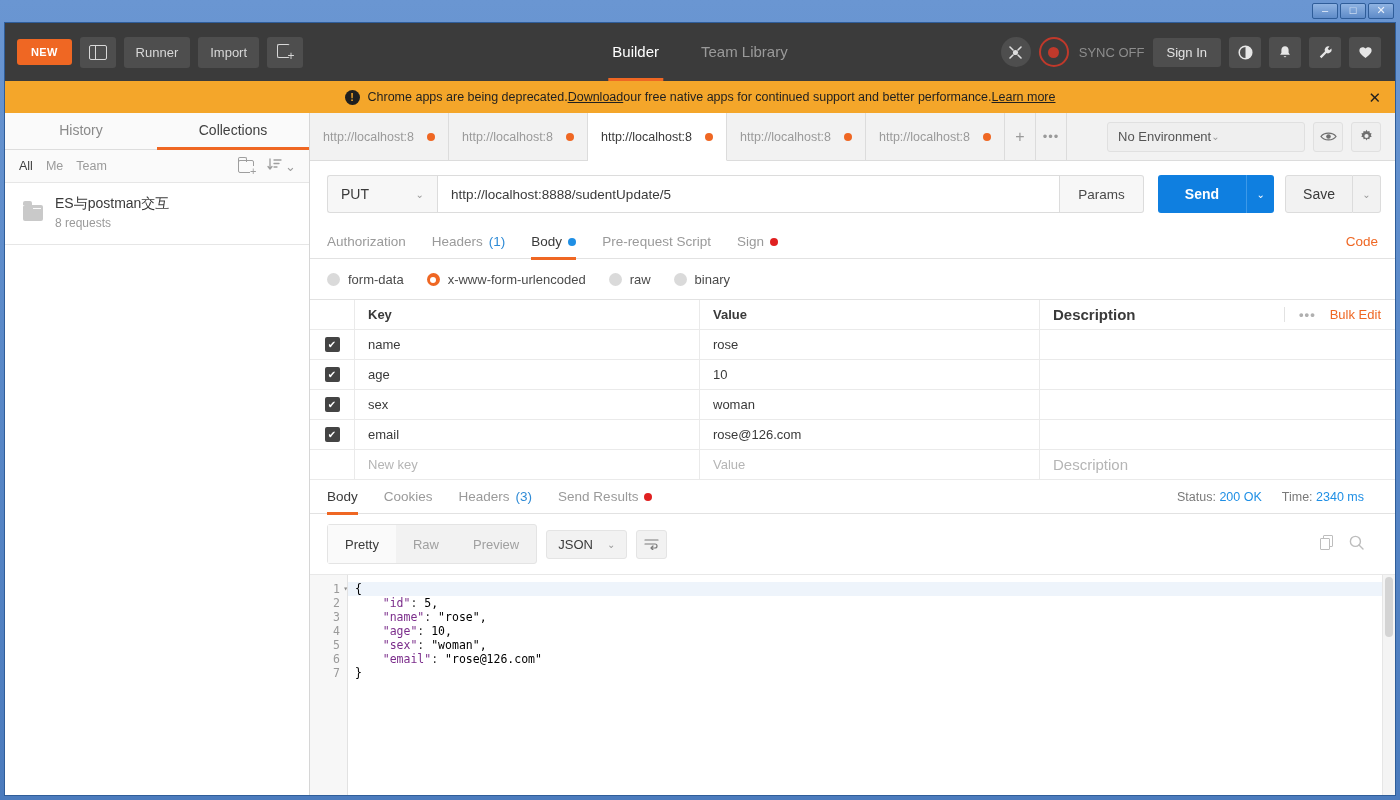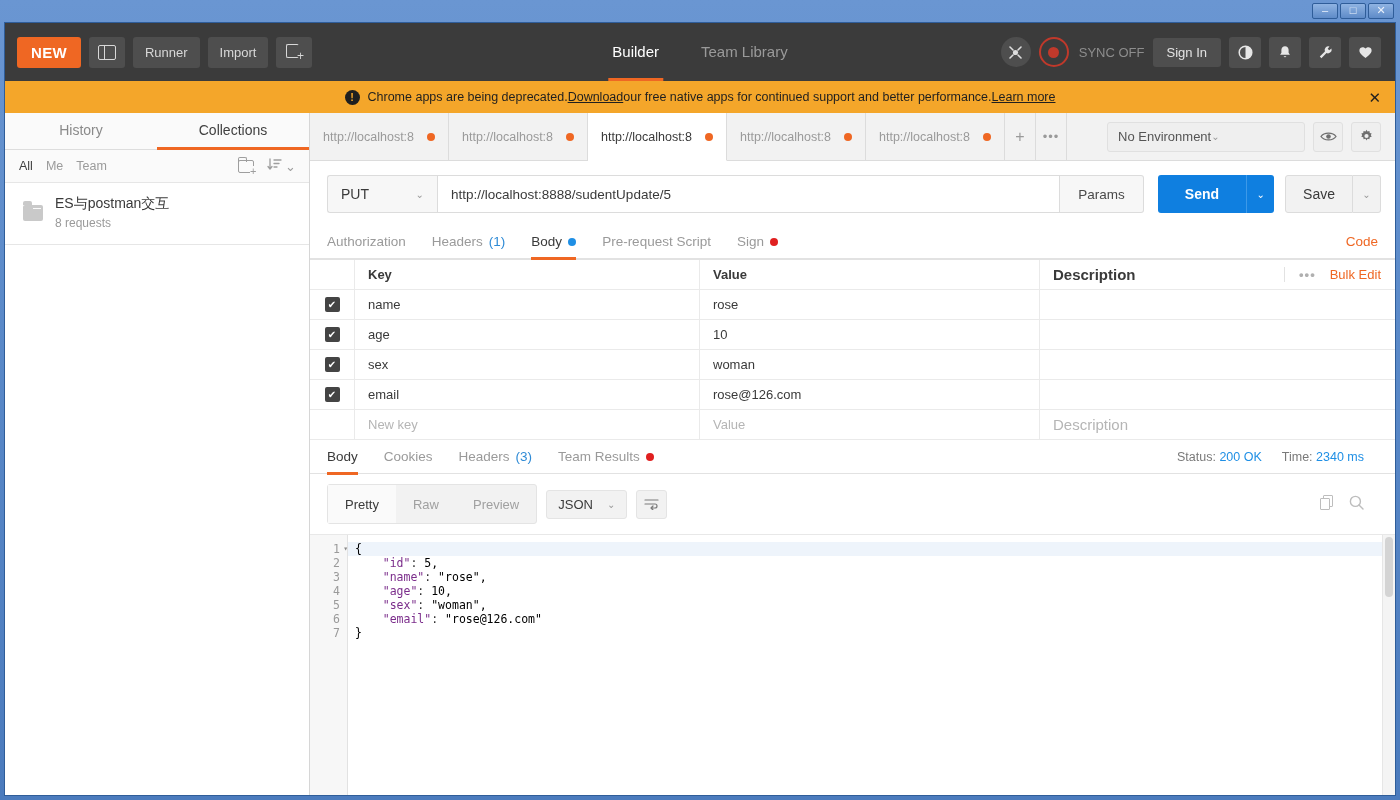--- a/index.html
+++ b/index.html
@@ -42,21 +42,21 @@
   }
 
   
   .header {
     height: 58px; background: #3b3b3b;
     display: flex; align-items: center;
     flex: 0 0 58px; position: relative;
   }
   .hdr-left { display: flex; align-items: center; padding-left: 12px; gap: 8px; }
   .btn-new {
-    background: #ef6723; color: #fff; font-weight: bold; font-size: 15px;
+    background: #ef6723; color: #fff; font-weight: bold; font-size: 11px;
     padding: 7px 14px; border-radius: 3px; letter-spacing: .3px;
   }
   .hdr-sq {
     background: #4e4e4e; color: #d8d8d8; font-size: 13px;
     height: 31px; display: flex; align-items: center; justify-content: center;
     padding: 0 12px; border-radius: 3px;
   }
   .hdr-ico { width: 36px; padding: 0; }
   .ico-split {
     width: 18px; height: 15px; border: 1.7px solid #d8d8d8; border-radius: 2px;
@@ -616,20 +616,38 @@
           <div class="rq">
             <span>Pre-request Script</span>
           </div>
           <div class="rq">
             <span>Sign</span>
             <span class="d-red"></span>
           </div>
           <div class="code-link">Code</div>
         </div>
 
+        <div class="radios">
+          <div class="radio">
+            <span class="rb"></span>
+            <span>form-data</span>
+          </div>
+          <div class="radio">
+            <span class="rb on"></span>
+            <span>x-www-form-urlencoded</span>
+          </div>
+          <div class="radio">
+            <span class="rb"></span>
+            <span>raw</span>
+          </div>
+          <div class="radio">
+            <span class="rb"></span>
+            <span>binary</span>
+          </div>
+        </div>
 
         <div class="kvtable">
           <div class="kvrow head">
             <div class="kv-chk"></div>
             <div class="kv-key">Key</div>
             <div class="kv-val">Value</div>
             <div class="kv-desc">Description</div>
             <div class="kv-head-right">
               <span class="kv-dots">•••</span>
               <span class="kv-bulk">Bulk Edit</span>
@@ -682,21 +700,21 @@
               <span>Body</span>
             </div>
             <div class="rq">
               <span>Cookies</span>
             </div>
             <div class="rq">
               <span>Headers</span>
               <span class="cnt">(3)</span>
             </div>
             <div class="rq">
-              <span>Team Results</span>
+              <span>Send Results</span>
               <span class="d-red"></span>
             </div>
             <div class="status-wrap">
               <span>
                 <span>Status:</span>
                 <b>200 OK</b>
               </span>
               <span>
                 <span>Time:</span>
                 <b>2340 ms</b>

